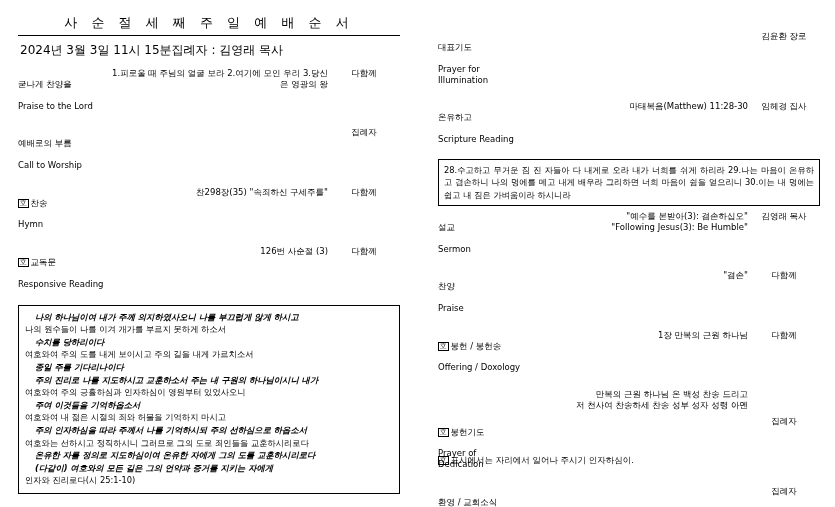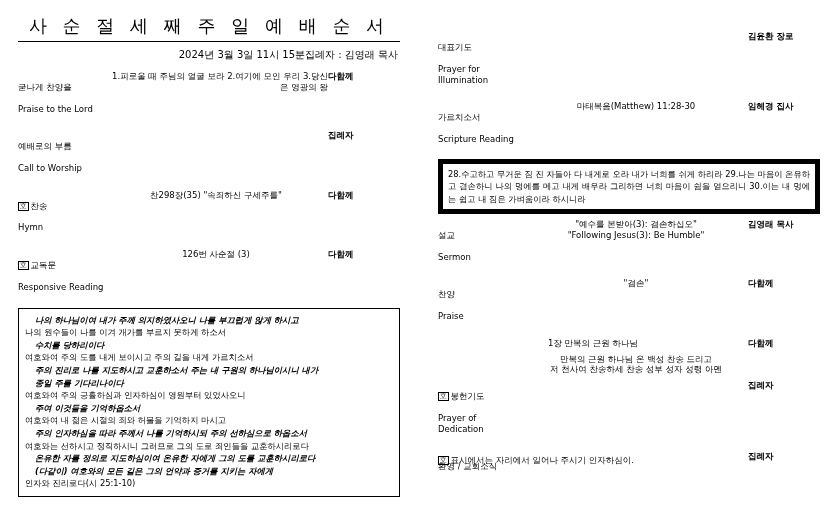--- a/index.html
+++ b/index.html
@@ -29,61 +29,60 @@
     width: 382px;
   }
   .col-right {
     left: 438px;
     width: 382px;
   }
 
   
   .doc-title {
     text-align: center;
-    font-size: 18px;
+    font-size: 13px;
     letter-spacing: 5px;
     font-weight: normal;
     margin: 14px 0 3px 0;
     font-family: "DejaVu Serif", serif;
   }
   .title-rule {
     border-bottom: 1px solid #000;
     margin: 0 0 4px 0;
   }
   .subline {
     display: flex;
-    justify-content: flex-end;
-    font-size: 10px;
+    justify-content: flex-start;
+    font-size: 12px;
     padding: 2px 2px 4px 2px;
   }
 
   
   .row {
     display: flex;
     align-items: flex-start;
     font-size: 8.5px;
     line-height: 1.28;
     margin-top: 5px;
   }
   .row .label {
     width: 86px;
     flex: 0 0 86px;
     white-space: pre-line;
   }
   .row .center {
     flex: 1 1 auto;
-    text-align: center;
+    text-align: right;
     white-space: pre-line;
   }
   .row .right {
     width: 72px;
     flex: 0 0 72px;
-    text-align: left;
-    white-space: pre-line;
-    font-weight: bold;
+    text-align: center;
+    white-space: pre-line;
   }
   .ko { display: block; }
   .en { display: block; }
 
   .stand-mark {
     display: inline-block;
     border: 1px solid #000;
     font-size: 6.5px;
     line-height: 7px;
     padding: 0 1px;
@@ -99,21 +98,21 @@
     margin-top: 4px;
     padding: 5px 6px 6px 6px;
     font-size: 8.3px;
     line-height: 1.52;
   }
   .resp-box .r-odd { }
   .resp-box .r-even { padding-left: 10px; font-weight: bold; font-style: italic; }
 
   
   .scripture {
-    border: 5px solid #000000;
+    border: 1px solid #000000;
     margin-top: 3px;
     padding: 4px 5px;
     font-size: 8.3px;
     line-height: 1.5;
     text-align: justify;
   }
 
   .quote-block {
     text-align: center;
     white-space: pre-line;
@@ -175,22 +174,22 @@
       </div>
       <div class="center">126번 사순절 (3)</div>
       <div class="right">다함께</div>
     </div>
 
     <div class="resp-box">
       <div class="r-even">나의 하나님이여 내가 주께 의지하였사오니 나를 부끄럽게 않게 하시고</div>
       <div class="r-odd">나의 원수들이 나를 이겨 개가를 부르지 못하게 하소서</div>
       <div class="r-even">수치를 당하리이다</div>
       <div class="r-odd">여호와여 주의 도를 내게 보이시고 주의 길을 내게 가르치소서</div>
+      <div class="r-even">종일 주를 기다리나이다</div>
       <div class="r-even">주의 진리로 나를 지도하시고 교훈하소서 주는 내 구원의 하나님이시니 내가</div>
-      <div class="r-even">종일 주를 기다리나이다</div>
       <div class="r-odd">여호와여 주의 긍휼하심과 인자하심이 영원부터 있었사오니</div>
       <div class="r-even">주여 이것들을 기억하옵소서</div>
       <div class="r-odd">여호와여 내 젊은 시절의 죄와 허물을 기억하지 마시고</div>
       <div class="r-even">주의 인자하심을 따라 주께서 나를 기억하시되 주의 선하심으로 하옵소서</div>
       <div class="r-odd">여호와는 선하시고 정직하시니 그러므로 그의 도로 죄인들을 교훈하시리로다</div>
       <div class="r-even">온유한 자를 정의로 지도하심이여 온유한 자에게 그의 도를 교훈하시리로다</div>
       <div class="r-even">(다같이) 여호와의 모든 길은 그의 언약과 증거를 지키는 자에게</div>
       <div class="r-odd">인자와 진리로다(시 25:1-10)</div>
     </div>
 
@@ -204,21 +203,21 @@
       <div class="label">
         <span class="ko">대표기도</span>
         <span class="en">Prayer for Illumination</span>
       </div>
       <div class="center"></div>
       <div class="right">김윤환 장로</div>
     </div>
 
     <div class="row">
       <div class="label">
-        <span class="ko">가르치소서</span>
+        <span class="ko">온유하고</span>
         <span class="en">Scripture Reading</span>
       </div>
       <div class="center">마태복음(Matthew) 11:28-30</div>
       <div class="right">임헤경 집사</div>
     </div>
 
     <div class="scripture">28.수고하고 무거운 짐 진 자들아 다 내게로 오라 내가 너희를 쉬게 하리라 29.나는 마음이 온유하고 겸손하니 나의 멍에를 메고 내게 배우라 그리하면 너희 마음이 쉼을 얻으리니 30.이는 내 멍에는 쉽고 내 짐은 가벼움이라 하시니라</div>
 
     <div class="row">
       <div class="label">
@@ -233,20 +232,24 @@
     <div class="row">
       <div class="label">
         <span class="ko">찬양</span>
         <span class="en">Praise</span>
       </div>
       <div class="center">"겸손"</div>
       <div class="right">다함께</div>
     </div>
 
     <div class="row">
+      <div class="label">
+        <span class="ko"><span class="stand-mark">立</span><span>봉헌 / 봉헌송</span></span>
+        <span class="en">Offering / Doxology</span>
+      </div>
       <div class="center">1장 만복의 근원 하나님</div>
       <div class="right">다함께</div>
     </div>
 
     <div class="row">
       <div class="label"></div>
       <div class="center quote-block">만복의 근원 하나님 온 백성 찬송 드리고
 저 천사여 찬송하세 찬송 성부 성자 성령 아멘</div>
       <div class="right"></div>
     </div>

